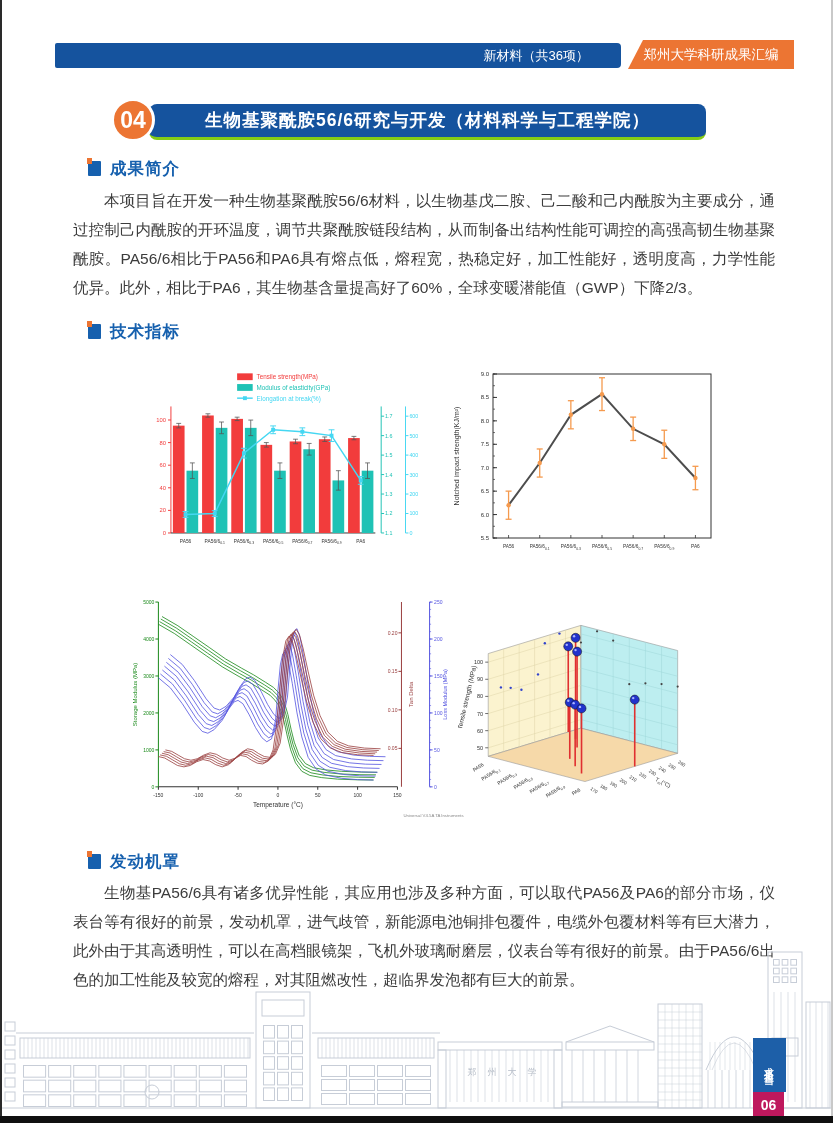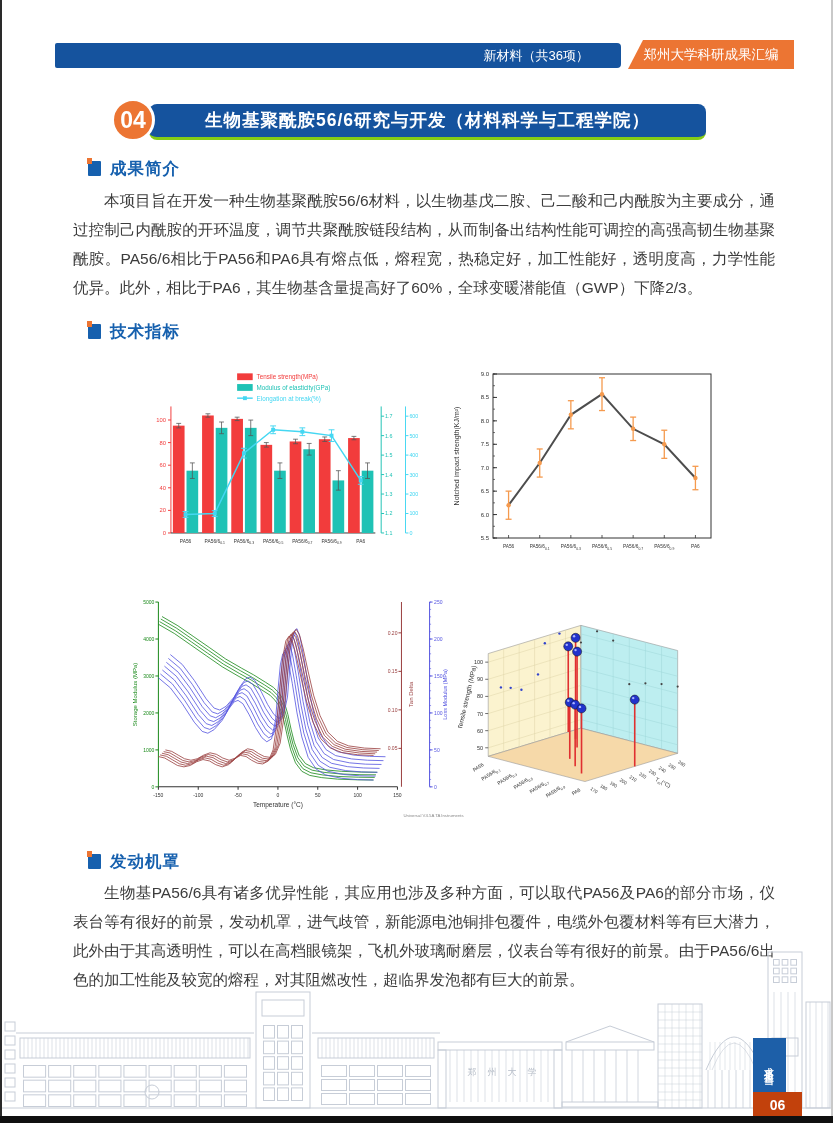--- a/index.html
+++ b/index.html
@@ -31,21 +31,21 @@
 
   .para{position:absolute;left:69px;width:702px;margin:4px;font-size:15.5px;line-height:29px;
         color:#3c3c3c;text-align:justify;text-indent:31px;font-weight:500;}
 
   .chart{position:absolute;}
   svg text{font-family:"Liberation Sans","DejaVu Sans",sans-serif;}
 
   .motto{position:absolute;left:753px;top:1038px;width:33px;height:54px;background:#1d5fa8;
          color:#fff;z-index:5;writing-mode:vertical-rl;text-align:center;font-size:9.5px;
          letter-spacing:3px;line-height:33px;font-weight:bold;}
-  .pagenum{position:absolute;left:753px;top:1092px;width:49px;height:26px;background:#c2410c;
+  .pagenum{position:absolute;left:753px;top:1092px;width:31px;height:26px;background:#be185d;
            color:#fff;z-index:5;text-align:center;font-size:14px;font-weight:bold;line-height:26px;}
 </style>
 </head>
 <body>
 
 <div class="page">
   <div class="edge-left"></div>
   <div class="edge-right"></div>
   <div class="edge-bottom"></div>
 

